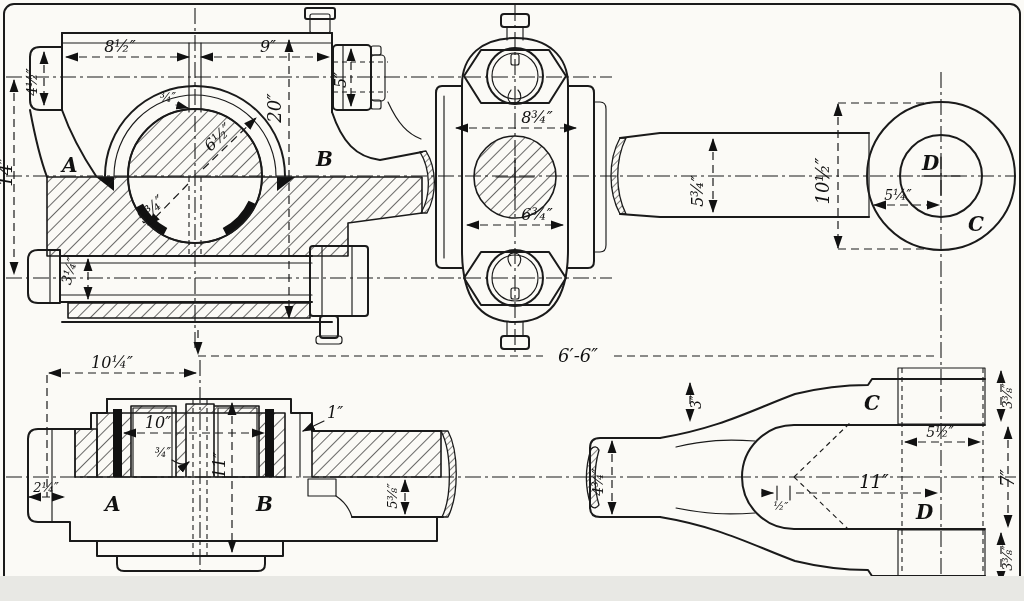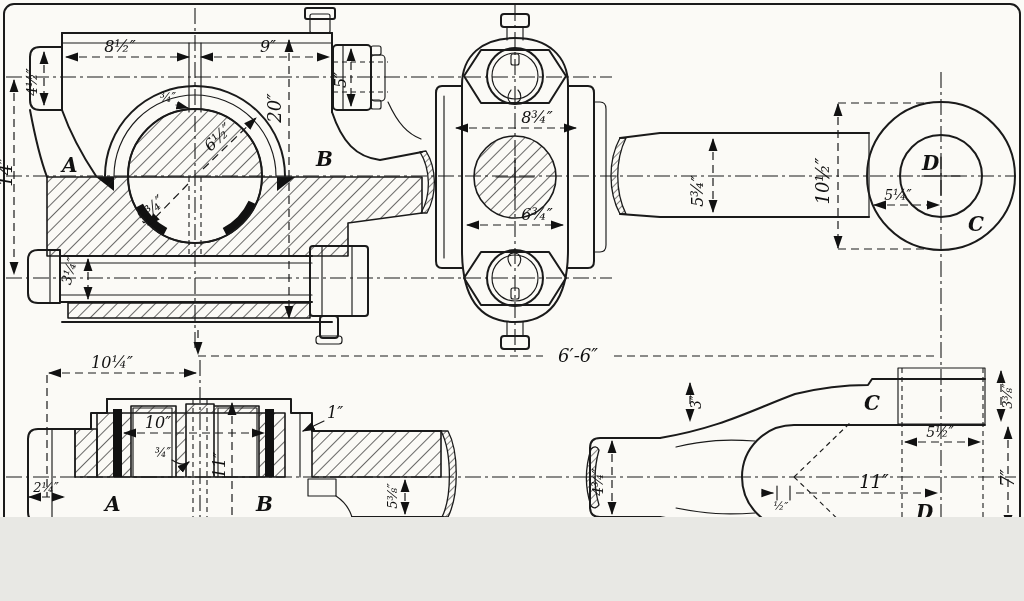--- a/index.html
+++ b/index.html
@@ -1,16 +1,16 @@
 <!DOCTYPE html>
 <html><head>
 <meta charset="utf-8">
 <style>
   html,body{margin:0;padding:0;background:#e8e8e4;}
-  #stage{width:1024px;height:517px;background:#fbfaf6;position:relative;overflow:hidden;}
+  #stage{width:1024px;height:576px;background:#fbfaf6;position:relative;overflow:hidden;}
   svg{display:block;}
   .ol{fill:none;stroke:#1a1a1a;stroke-width:2;stroke-linecap:round;stroke-linejoin:round;}
   .th{fill:none;stroke:#1a1a1a;stroke-width:1.15;stroke-linecap:round;stroke-linejoin:round;}
   .cl{fill:none;stroke:#1a1a1a;stroke-width:1.1;stroke-dasharray:16 4 3 4;}
   .dl{fill:none;stroke:#1a1a1a;stroke-width:1.2;stroke-dasharray:8 5;}
   .hl{fill:none;stroke:#1a1a1a;stroke-width:1.1;stroke-dasharray:5 4;}
   .blk{fill:#111;stroke:none;}
   .ht{fill:url(#h1);stroke:#1a1a1a;stroke-width:1.6;stroke-linejoin:round;}
   .ht2{fill:url(#h2);stroke:#1a1a1a;stroke-width:1.3;stroke-linejoin:round;}
   text{font-family:"DejaVu Serif", serif;fill:#111;}

